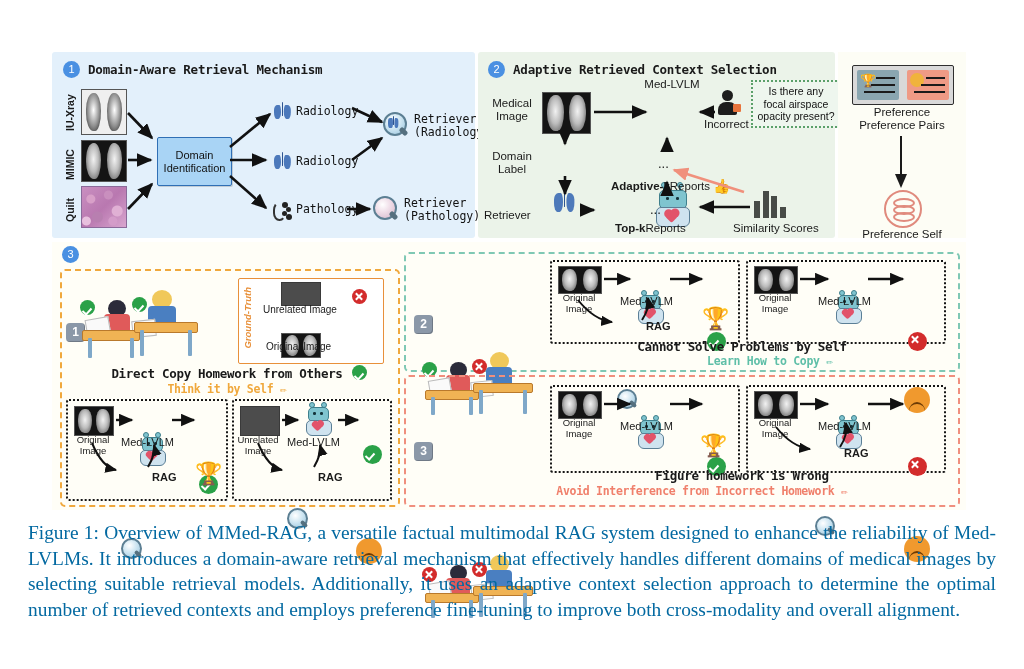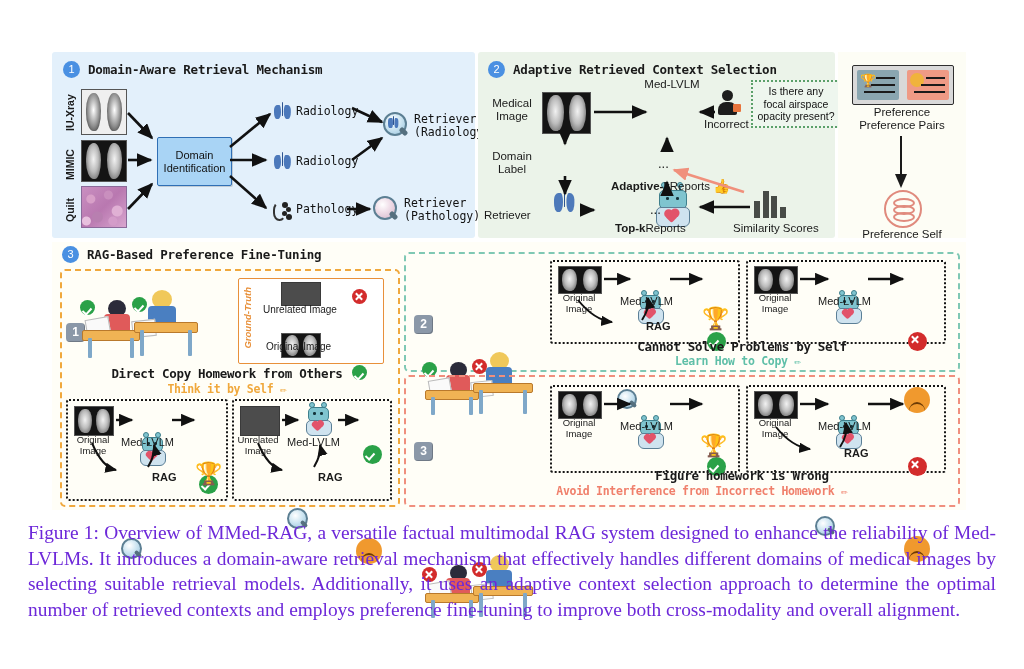--- a/index.html
+++ b/index.html
@@ -131,21 +131,21 @@
   .paper{position:absolute;background:#fafafa;border:1px solid #bbb;}
 
   
   .prefcard{width:50px;height:42px;border-radius:2px;position:relative;}
   .prefcard i{position:absolute;right:4px;height:2.4px;background:#1b1b1b;display:block;}
   .db{width:34px;height:34px;border-radius:50%;border:2.6px solid #e08a7d;position:relative;}
   .muscle{width:26px;height:20px;background:#e8743c;border-radius:10px 4px 6px 10px;position:relative;}
   .muscle::after{content:"";position:absolute;right:-2px;top:2px;width:12px;height:15px;background:#e8743c;border-radius:4px 7px 7px 3px;}
 
   
-  #caption{left:28px;top:520px;width:968px;font-family:"Liberation Serif",serif;font-size:19.4px;line-height:25.5px;color:#6d28d9;text-align:justify;}
+  #caption{left:28px;top:520px;width:968px;font-family:"Liberation Serif",serif;font-size:19.4px;line-height:25.5px;color:#0369a1;text-align:justify;}
 </style>
 </head>
 <body>
 
 <div class="fig">
 
   <div class="abs" id="panel1">
     <div class="abs" style="left:11px;top:9px;display:flex;align-items:center;gap:8px;">
       <div class="step-badge">1</div>
       <div class="panel-title">Domain-Aware Retrieval Mechanism</div>
@@ -427,21 +427,20 @@
     <g stroke="#1a1a1a" stroke-width="2" fill="none" marker-end="url(#ahr)">
       <path d="M901,136 L901,182"></path>
       <path d="M901,250 L901,292"></path>
       <path d="M901,357 L901,428"></path>
     </g>
   </svg>
 
   <div class="abs" id="panel3">
     <div class="abs" style="left:10px;top:4px;display:flex;align-items:center;gap:8px;">
       <div class="step-badge">3</div>
-      <div class="panel-title">RAG-Based Preference Fine-Tuning</div>
     </div>
 
     <div class="abs dash-y" style="left:8px;top:27px;width:336px;height:234px;"></div>
 
     <div class="abs numtag" style="left:14px;top:81px;">1</div>
 
     <div class="abs kids" style="left:26px;top:36px;width:130px;height:82px;">
       <div class="kid-head" style="left:30px;top:22px;width:18px;height:17px;background:#2b2b3a;"></div>
       <div class="kid-body" style="left:26px;top:36px;width:26px;height:20px;background:#e05a5a;"></div>
       <div class="kid-head" style="left:74px;top:12px;width:20px;height:19px;background:#f0c85a;"></div>
@@ -621,21 +620,21 @@
       <div class="abs angry" style="left:156px;top:46px;"></div>
       <svg class="ov" width="196" height="80">
           <g stroke="#111" stroke-width="2.4" fill="none" marker-end="url(#ah)">
         <path d="M52,17 L80,17"></path>
             <path d="M120,17 L155,17"></path>
           </g>
         </svg>
     </div>
 
     <div class="abs cap-mono ctr" style="left:480px;top:97px;width:420px;">Cannot Solve Problems by Self</div>
-    <div class="abs cap-sub ctr" style="left:476px;top:112px;width:420px;color:#5fbfa8;">
+    <div class="abs cap-sub ctr" style="left:508px;top:112px;width:420px;color:#5fbfa8;">
       <span>Learn How to Copy</span>
       <span>✏</span>
     </div>
 
     <div class="abs dash-r" style="left:352px;top:133px;width:552px;height:128px;"></div>
     <div class="abs numtag" style="left:362px;top:200px;">3</div>
 
     <div class="abs kids" style="left:370px;top:143px;width:116px;height:78px;">
       <div class="kid-head" style="left:28px;top:22px;width:17px;height:16px;background:#2b2b3a;"></div>
       <div class="kid-body" style="left:24px;top:35px;width:24px;height:19px;background:#e05a5a;"></div>

